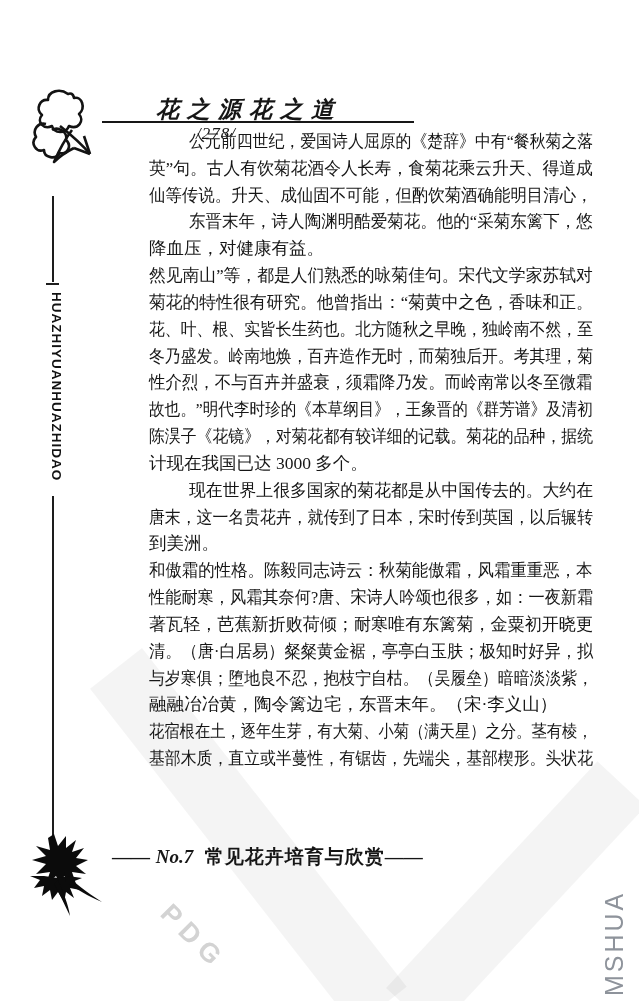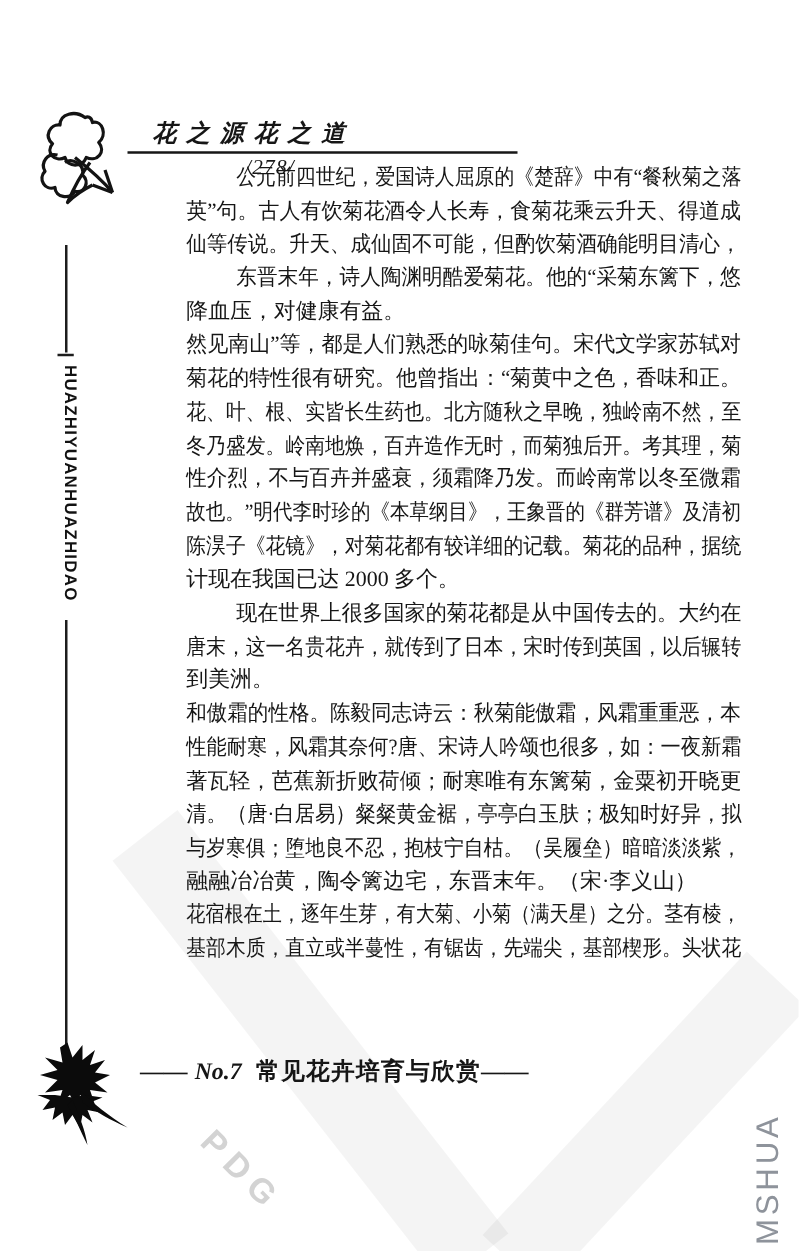--- a/index.html
+++ b/index.html
@@ -11,21 +11,21 @@
   .band1{left:142px;top:648px;width:430px;height:66px;transform:rotate(52deg);}
   .band2{left:386px;top:988px;width:310px;height:66px;transform:rotate(-47deg);}
   .wm-pdg{position:absolute;left:176px;top:898px;z-index:0;color:#d3d3d3;
           font-family:"Liberation Sans",sans-serif;font-size:27px;font-weight:700;
           letter-spacing:7px;transform:rotate(45deg);transform-origin:0 0;white-space:pre;}
   .wm-side{position:absolute;left:600px;top:996px;z-index:1;color:#8e939b;
            font-family:"Liberation Sans",sans-serif;font-size:25px;letter-spacing:3px;
            transform:rotate(-90deg);transform-origin:0 0;white-space:pre;}
 
   
-  .hdr-title{position:absolute;left:122px;top:94px;z-index:2;font-size:19px;font-weight:700;
+  .hdr-title{position:absolute;left:156px;top:94px;z-index:2;font-size:23px;font-weight:700;
              letter-spacing:8px;white-space:pre;font-style:italic;}
   .hdr-rule{position:absolute;left:102px;top:121px;width:312px;height:2px;background:#171717;z-index:2;}
   .hdr-page{position:absolute;left:196px;top:124px;z-index:2;font-size:17px;font-style:italic;
             letter-spacing:1px;white-space:pre;}
 
   
   .vrule{position:absolute;left:52px;width:2px;background:#1d1d1d;z-index:2;}
   .vrule.seg1{top:196px;height:86px;}
   .vrule.seg2{top:496px;height:362px;}
   .vtick{position:absolute;left:46px;top:283px;width:13px;height:2px;background:#1d1d1d;z-index:2;}
@@ -84,21 +84,21 @@
       <div class="bline"><span class="btxt" style="transform: scaleX(0.938689);">仙等传说。升天、成仙固不可能，但酌饮菊酒确能明目清心，</span></div>
       <div class="bline indent"><span class="btxt" style="transform: scaleX(0.943925);">东晋末年，诗人陶渊明酷爱菊花。他的“采菊东篱下，悠</span></div>
       <div class="bline"><span class="btxt">降血压，对健康有益。</span></div>
       <div class="bline"><span class="btxt" style="transform: scaleX(0.958963);">然见南山”等，都是人们熟悉的咏菊佳句。宋代文学家苏轼对</span></div>
       <div class="bline"><span class="btxt" style="transform: scaleX(0.958963);">菊花的特性很有研究。他曾指出：“菊黄中之色，香味和正。</span></div>
       <div class="bline"><span class="btxt" style="transform: scaleX(0.906122);">花、叶、根、实皆长生药也。北方随秋之早晚，独岭南不然，至</span></div>
       <div class="bline"><span class="btxt" style="transform: scaleX(0.906122);">冬乃盛发。岭南地焕，百卉造作无时，而菊独后开。考其理，菊</span></div>
       <div class="bline"><span class="btxt" style="transform: scaleX(0.938689);">性介烈，不与百卉并盛衰，须霜降乃发。而岭南常以冬至微霜</span></div>
       <div class="bline"><span class="btxt" style="transform: scaleX(0.891566);">故也。”明代李时珍的《本草纲目》，王象晋的《群芳谱》及清初</span></div>
       <div class="bline"><span class="btxt" style="transform: scaleX(0.906122);">陈淏子《花镜》，对菊花都有较详细的记载。菊花的品种，据统</span></div>
-      <div class="bline"><span class="btxt">计现在我国已达 2000 多个。</span></div>
+      <div class="bline"><span class="btxt">计现在我国已达 3000 多个。</span></div>
       <div class="bline indent"><span class="btxt" style="transform: scaleX(0.961905);">现在世界上很多国家的菊花都是从中国传去的。大约在</span></div>
       <div class="bline"><span class="btxt" style="transform: scaleX(0.906122);">唐末，这一名贵花卉，就传到了日本，宋时传到英国，以后辗转</span></div>
       <div class="bline"><span class="btxt">到美洲。</span></div>
       <div class="bline"><span class="btxt" style="transform: scaleX(0.938689);">和傲霜的性格。陈毅同志诗云：秋菊能傲霜，风霜重重恶，本</span></div>
       <div class="bline"><span class="btxt" style="transform: scaleX(0.925);">性能耐寒，风霜其奈何?唐、宋诗人吟颂也很多，如：一夜新霜</span></div>
       <div class="bline"><span class="btxt" style="transform: scaleX(0.975824);">著瓦轻，芭蕉新折败荷倾；耐寒唯有东篱菊，金粟初开晓更</span></div>
       <div class="bline"><span class="btxt" style="transform: scaleX(0.92887);">清。（唐·白居易）粲粲黄金裾，亭亭白玉肤；极知时好异，拟</span></div>
       <div class="bline"><span class="btxt" style="transform: scaleX(0.906122);">与岁寒俱；堕地良不忍，抱枝宁自枯。（吴履垒）暗暗淡淡紫，</span></div>
       <div class="bline"><span class="btxt">融融冶冶黄，陶令篱边宅，东晋末年。（宋·李义山）</span></div>
       <div class="bline"><span class="btxt" style="transform: scaleX(0.874016);">花宿根在土，逐年生芽，有大菊、小菊（满天星）之分。茎有棱，</span></div>

